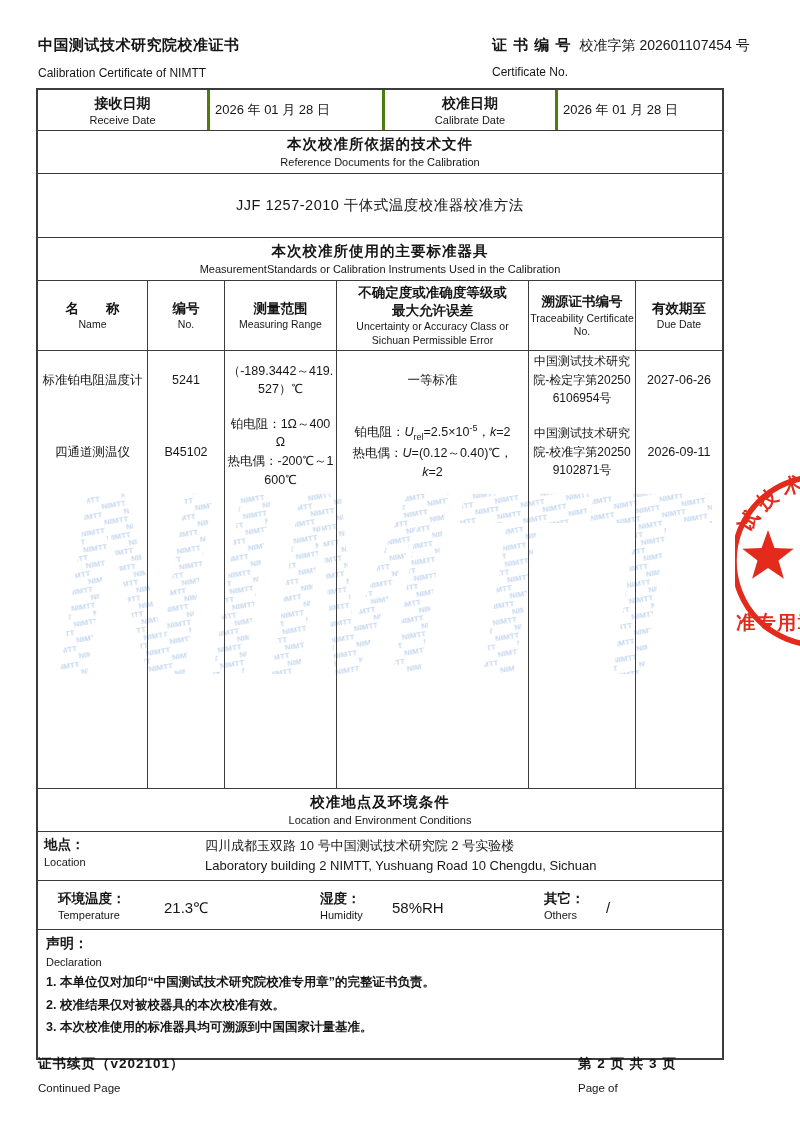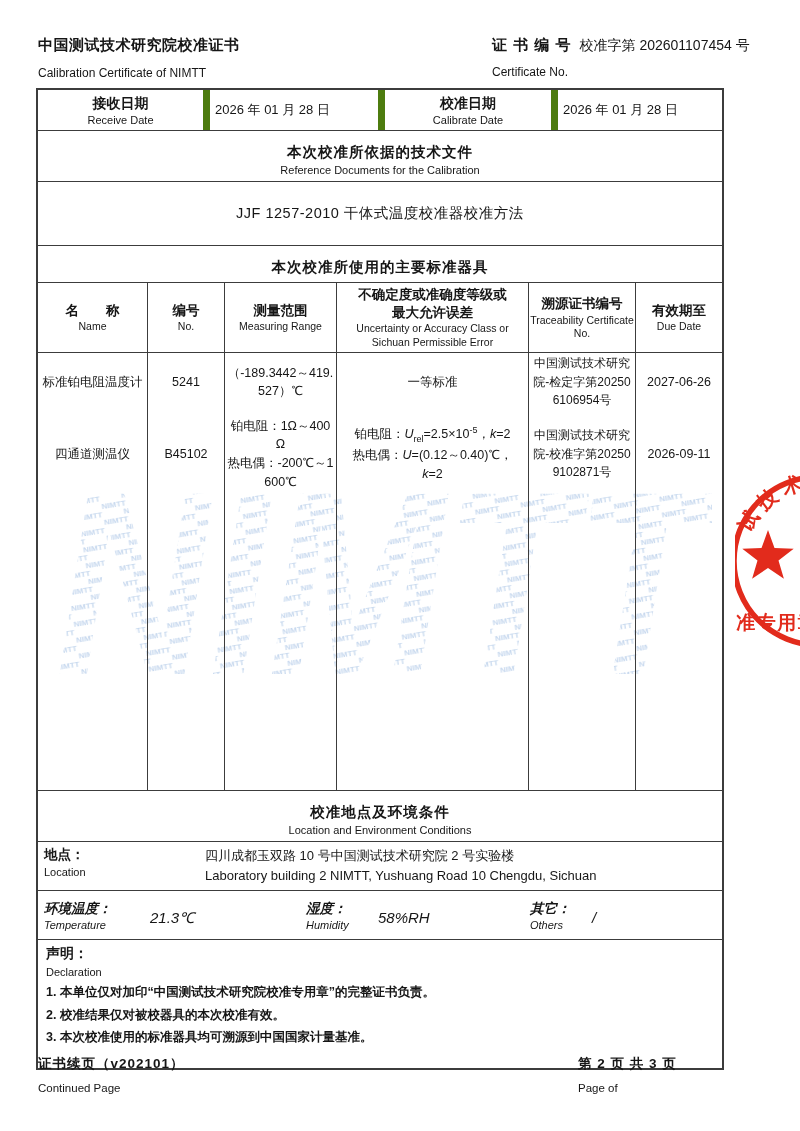--- a/index.html
+++ b/index.html
@@ -16,28 +16,28 @@
   .hdr-cert .c-en{font-size:12px;margin-top:10px;}
 
   
   .wm{position:absolute;left:48px;top:462px;pointer-events:none;opacity:.9;}
 
   
   .tbl{position:absolute;left:36px;top:88px;width:688px;box-sizing:border-box;border:2px solid #3c3c3c;background:transparent;}
   .bt{border-top:1px solid #3c3c3c;}
 
   .row-dates{display:flex;height:40px;}
-  .row-dates .dc{box-sizing:border-box;display:flex;flex-direction:column;align-items:center;justify-content:center;border-right:7px solid #4d7c0f;}
+  .row-dates .dc{box-sizing:border-box;display:flex;flex-direction:column;align-items:center;justify-content:center;border-right:3px solid #4d7c0f;}
   .row-dates .dc:last-child{border-right:none;}
   .dc .cn{font-weight:bold;font-size:14px;}
   .dc .en{font-size:11px;margin-top:1px;}
   .dc.val{align-items:flex-start;justify-content:center;padding-left:5px;font-size:13px;}
   .w1{width:172px;} .w2{width:175px;} .w3{width:173px;} .w4{flex:1;}
 
-  .sec{ text-align:center;padding:12px 0 5px;}
+  .sec{ text-align:center;padding:4px 0 5px;}
   .sec .cn{font-weight:bold;font-size:14.5px;letter-spacing:1px;}
   .sec .en{font-size:11px;margin-top:2px;}
 
   .ref-c{height:63px;display:flex;align-items:center;justify-content:center;font-size:14.5px;letter-spacing:.5px;}
 
   .gridh{display:grid;grid-template-columns:110px 77px 112px 192px 107px 86px;height:69px;}
   .gridh>div{box-sizing:border-box;border-right:1px solid #3c3c3c;display:flex;flex-direction:column;align-items:center;justify-content:center;text-align:center;padding:1px 1px;}
   .gridh>div:last-child{border-right:none;}
   .gridh .cn{font-weight:bold;font-size:13.5px;line-height:1.3;white-space:pre-line;}
   .gridh .en{font-size:10.5px;line-height:1.25;margin-top:1px;}
@@ -51,21 +51,21 @@
   .trace{font-size:12px;line-height:1.55;word-break:break-all;padding:0 2px;}
   .it{font-style:italic;}
   sub,sup{font-size:9px;}
 
   .prow{display:flex;min-height:49px;box-sizing:border-box;}
   .plabel{width:167px;box-sizing:border-box;padding:4px 0 2px 6px;}
   .plabel .cn{font-weight:bold;font-size:13.5px;}
   .plabel .en{font-size:11px;margin-top:2px;}
   .pcontent{flex:1;padding-top:4px;font-size:13px;line-height:1.55;}
 
-  .erow{display:flex;align-items:center;height:49px;padding-left:6px;box-sizing:border-box;font-style:italic;}
+  .erow{display:flex;align-items:center;height:49px;padding-left:20px;box-sizing:border-box;}
   .elabel .cn{font-weight:bold;font-size:13.5px;}
   .elabel .en{font-size:11px;margin-top:1px;}
   .eval{font-size:15px;align-self:center;padding-top:4px;}
   .ew1{width:106px;} .ev1{width:156px;} .ew2{width:72px;} .ev2{width:152px;} .ew3{width:62px;} .ev3{flex:1;}
 
   .decl{padding:5px 8px 8px;height:129px;box-sizing:border-box;}
   .decl .cn{font-weight:bold;font-size:14px;}
   .decl .en{font-size:11px;margin:3px 0 3px;}
   .decl .item{font-weight:bold;font-size:12.5px;line-height:1.8;}
 
@@ -126,20 +126,21 @@
     <div class="sec bt">
       <div class="cn">本次校准所依据的技术文件</div>
       <div class="en">Reference Documents for the Calibration</div>
     </div>
     <div class="ref-c bt">
       <div>JJF 1257-2010  干体式温度校准器校准方法</div>
     </div>
 
     <div class="sec bt">
       <div class="cn">本次校准所使用的主要标准器具</div>
+      <div class="en">MeasurementStandards or Calibration Instruments Used in the Calibration</div>
     </div>
 
     <div class="gridh bt">
       <div>
         <div class="cn">名　　称</div>
         <div class="en">Name</div>
       </div>
       <div>
         <div class="cn">编号</div>
         <div class="en">No.</div>

